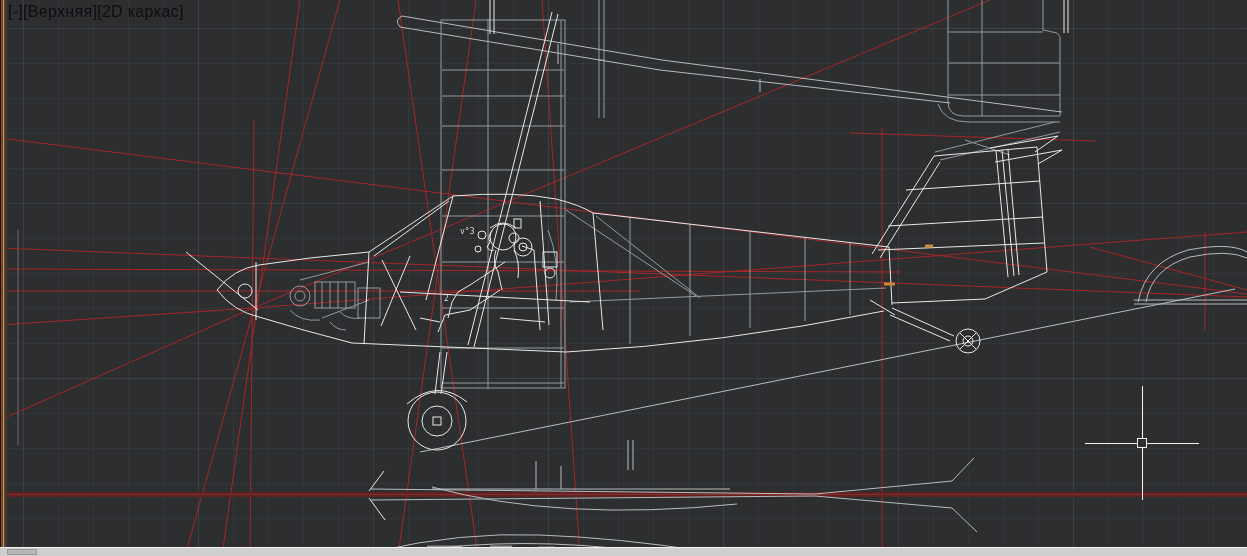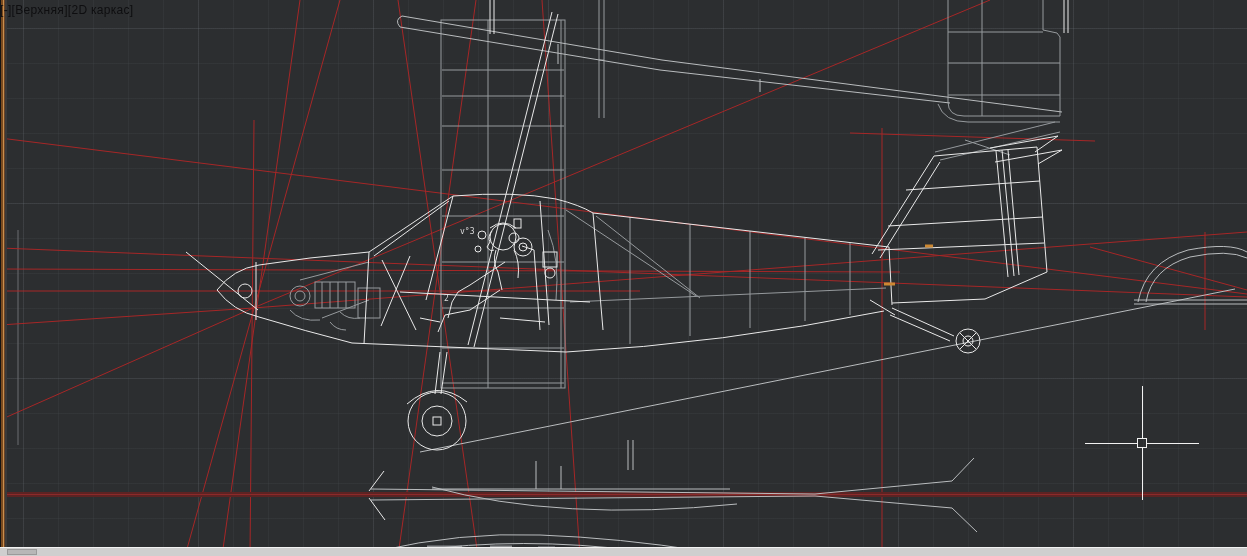--- a/index.html
+++ b/index.html
@@ -6,21 +6,21 @@
   .screen{position:relative;width:1247px;height:556px;overflow:hidden;
     font-family:"Liberation Sans",sans-serif;
     background-color:#2c2e30;
     background-image:
       linear-gradient(rgba(170,180,190,.085) 1px, transparent 1px),
       linear-gradient(90deg, rgba(170,180,190,.085) 1px, transparent 1px),
       linear-gradient(rgba(170,180,190,.05) 1px, transparent 1px),
       linear-gradient(90deg, rgba(170,180,190,.05) 1px, transparent 1px);
     background-size:175px 175px,175px 175px,35px 35px,35px 35px;
     background-position:23px 28px;}
-  .vp-label{position:absolute;left:0;top:3px;font-size:12px;color:#0e0e10;
+  .vp-label{position:absolute;left:8px;top:3px;font-size:16px;color:#0e0e10;
     letter-spacing:.3px;z-index:30;cursor:pointer;user-select:none;}
   .left-border{position:absolute;left:0;top:0;width:7px;height:556px;z-index:25;
     background:linear-gradient(90deg,#141414 0 1px,#7a4a1e 1px 3px,#c98f4e 3px 4px,#6b4326 4px 5px,#3a3a3a 5px 7px);}
   .scrollbar{position:absolute;left:0;bottom:0;width:1247px;height:8px;background:#cfcfcf;
     border-top:1px solid #f2f2f2;z-index:25;}
   .scroll-thumb{position:absolute;left:7px;top:1px;width:30px;height:6px;background:#b7b7b7;
     border:1px solid #9a9a9a;box-sizing:border-box;}
   svg{position:absolute;left:0;top:0;z-index:10;}
   svg text{font-family:"DejaVu Sans Mono",monospace;font-size:8px;fill:#dcdcdc;stroke:none;}
 </style>

